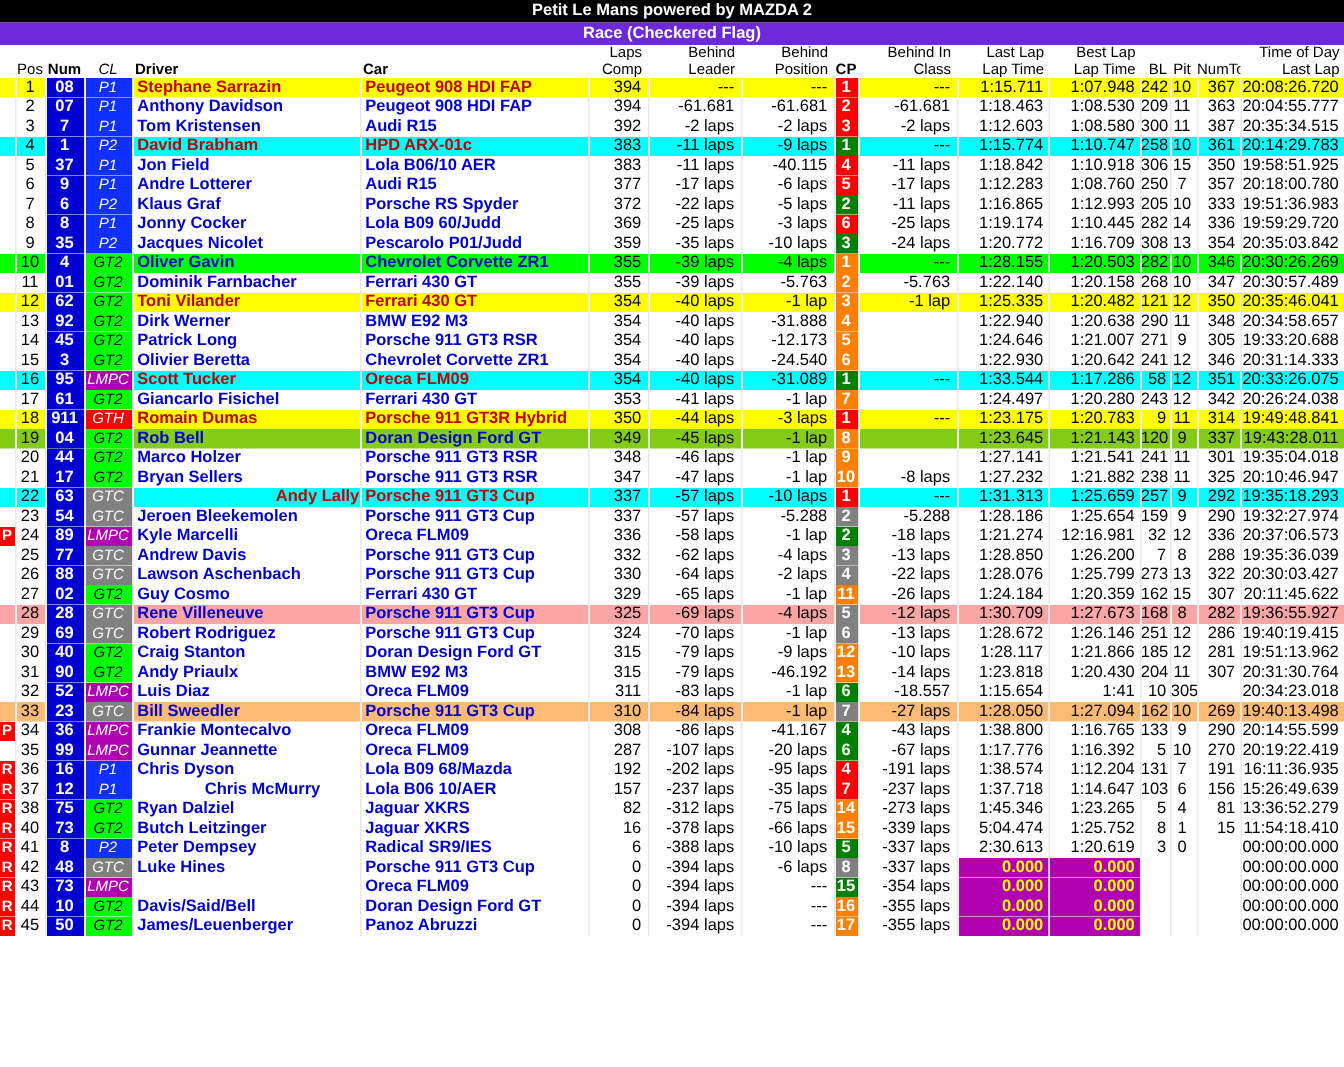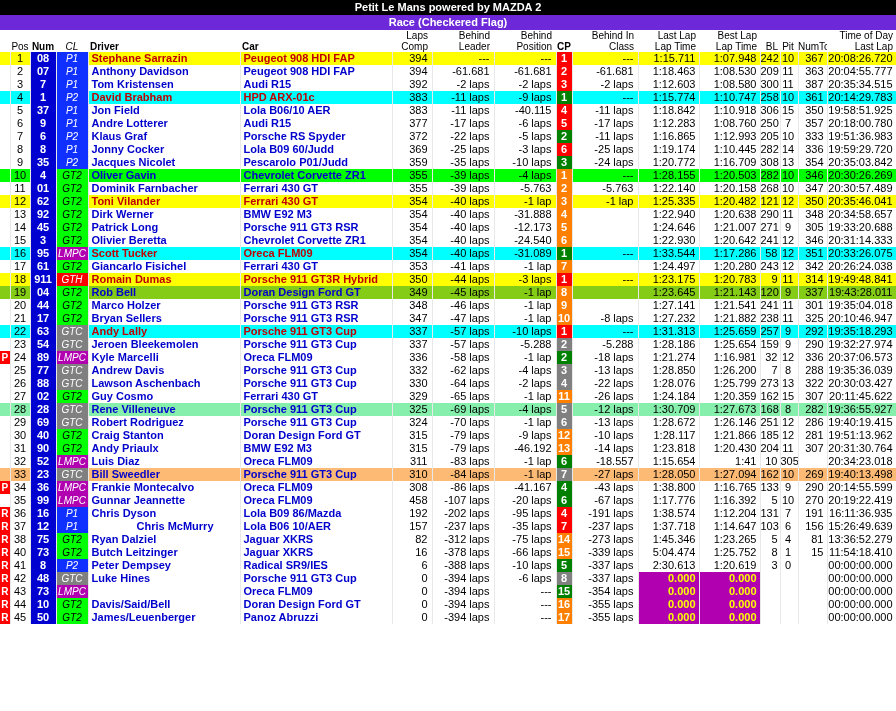--- a/index.html
+++ b/index.html
@@ -469,21 +469,21 @@
           <td class="c-b">238</td>
           <td class="c-p">11</td>
           <td class="c-nt">325</td>
           <td class="c-tod">20:10:46.947</td>
         </tr>
         <tr style="background: rgb(0, 255, 255);">
           <td class="flag" style="background: transparent; color: rgb(255, 255, 255);"></td>
           <td class="c-pos">22</td>
           <td class="c-num" style="background: rgb(0, 0, 208); color: rgb(255, 255, 255);">63</td>
           <td class="c-cl" style="background: rgb(128, 128, 128); color: rgb(255, 255, 255);">GTC</td>
-          <td class="c-drv" style="color: rgb(192, 0, 0);">Andy Lally</td>
+          <td class="c-drv" style="color: rgb(192, 0, 0); text-align: right;">Andy Lally</td>
           <td class="c-car" style="color: rgb(192, 0, 0);">Porsche 911 GT3 Cup</td>
           <td class="c-laps">337</td>
           <td class="c-bl">-57 laps</td>
           <td class="c-bp">-10 laps</td>
           <td class="c-cp" style="background: rgb(255, 0, 0);">1</td>
           <td class="c-bic">---</td>
           <td class="c-ll">1:31.313</td>
           <td class="c-bestl">1:25.659</td>
           <td class="c-b">257</td>
           <td class="c-p">9</td>
@@ -515,21 +515,21 @@
           <td class="c-num" style="background: rgb(0, 0, 208); color: rgb(255, 255, 255);">89</td>
           <td class="c-cl" style="background: rgb(176, 0, 176); color: rgb(255, 255, 255);">LMPC</td>
           <td class="c-drv" style="color: rgb(0, 0, 204);">Kyle Marcelli</td>
           <td class="c-car" style="color: rgb(0, 0, 204);">Oreca FLM09</td>
           <td class="c-laps">336</td>
           <td class="c-bl">-58 laps</td>
           <td class="c-bp">-1 lap</td>
           <td class="c-cp" style="background: rgb(0, 128, 0);">2</td>
           <td class="c-bic">-18 laps</td>
           <td class="c-ll">1:21.274</td>
-          <td class="c-bestl">1:16.981</td>
+          <td class="c-bestl">12:16.981</td>
           <td class="c-b">32</td>
           <td class="c-p">12</td>
           <td class="c-nt">336</td>
           <td class="c-tod">20:37:06.573</td>
         </tr>
         <tr style="background: rgb(255, 255, 255);">
           <td class="flag" style="background: transparent; color: rgb(255, 255, 255);"></td>
           <td class="c-pos">25</td>
           <td class="c-num" style="background: rgb(0, 0, 208); color: rgb(255, 255, 255);">77</td>
           <td class="c-cl" style="background: rgb(128, 128, 128); color: rgb(255, 255, 255);">GTC</td>
@@ -578,21 +578,21 @@
           <td class="c-bp">-1 lap</td>
           <td class="c-cp" style="background: rgb(255, 128, 0);">11</td>
           <td class="c-bic">-26 laps</td>
           <td class="c-ll">1:24.184</td>
           <td class="c-bestl">1:20.359</td>
           <td class="c-b">162</td>
           <td class="c-p">15</td>
           <td class="c-nt">307</td>
           <td class="c-tod">20:11:45.622</td>
         </tr>
-        <tr style="background: #86efac;">
+        <tr style="background: #fca5a5;">
           <td class="flag" style="background: transparent; color: rgb(255, 255, 255);"></td>
           <td class="c-pos">28</td>
           <td class="c-num" style="background: rgb(0, 0, 208); color: rgb(255, 255, 255);">28</td>
           <td class="c-cl" style="background: rgb(128, 128, 128); color: rgb(255, 255, 255);">GTC</td>
           <td class="c-drv" style="color: rgb(0, 0, 204);">Rene Villeneuve</td>
           <td class="c-car" style="color: rgb(0, 0, 204);">Porsche 911 GT3 Cup</td>
           <td class="c-laps">325</td>
           <td class="c-bl">-69 laps</td>
           <td class="c-bp">-4 laps</td>
           <td class="c-cp" style="background: rgb(128, 128, 128);">5</td>
@@ -718,39 +718,39 @@
           <td class="c-nt">290</td>
           <td class="c-tod">20:14:55.599</td>
         </tr>
         <tr style="background: rgb(255, 255, 255);">
           <td class="flag" style="background: transparent; color: rgb(255, 255, 255);"></td>
           <td class="c-pos">35</td>
           <td class="c-num" style="background: rgb(0, 0, 208); color: rgb(255, 255, 255);">99</td>
           <td class="c-cl" style="background: rgb(176, 0, 176); color: rgb(255, 255, 255);">LMPC</td>
           <td class="c-drv" style="color: rgb(0, 0, 204);">Gunnar Jeannette</td>
           <td class="c-car" style="color: rgb(0, 0, 204);">Oreca FLM09</td>
-          <td class="c-laps">458</td>
+          <td class="c-laps">287</td>
           <td class="c-bl">-107 laps</td>
           <td class="c-bp">-20 laps</td>
           <td class="c-cp" style="background: rgb(0, 128, 0);">6</td>
           <td class="c-bic">-67 laps</td>
           <td class="c-ll">1:17.776</td>
           <td class="c-bestl">1:16.392</td>
           <td class="c-b">5</td>
           <td class="c-p">10</td>
           <td class="c-nt">270</td>
           <td class="c-tod">20:19:22.419</td>
         </tr>
         <tr style="background: rgb(255, 255, 255);">
           <td class="flag" style="background: rgb(255, 0, 0); color: rgb(255, 255, 255);">R</td>
           <td class="c-pos">36</td>
           <td class="c-num" style="background: rgb(0, 0, 208); color: rgb(255, 255, 255);">16</td>
           <td class="c-cl" style="background: rgb(16, 48, 255); color: rgb(255, 255, 255);">P1</td>
           <td class="c-drv" style="color: rgb(0, 0, 204);">Chris Dyson</td>
-          <td class="c-car" style="color: rgb(0, 0, 204);">Lola B09 86/Mazda</td>
+          <td class="c-car" style="color: rgb(0, 0, 204);">Lola B09 68/Mazda</td>
           <td class="c-laps">192</td>
           <td class="c-bl">-202 laps</td>
           <td class="c-bp">-95 laps</td>
           <td class="c-cp" style="background: rgb(255, 0, 0);">4</td>
           <td class="c-bic">-191 laps</td>
           <td class="c-ll">1:38.574</td>
           <td class="c-bestl">1:12.204</td>
           <td class="c-b">131</td>
           <td class="c-p">7</td>
           <td class="c-nt">191</td>

